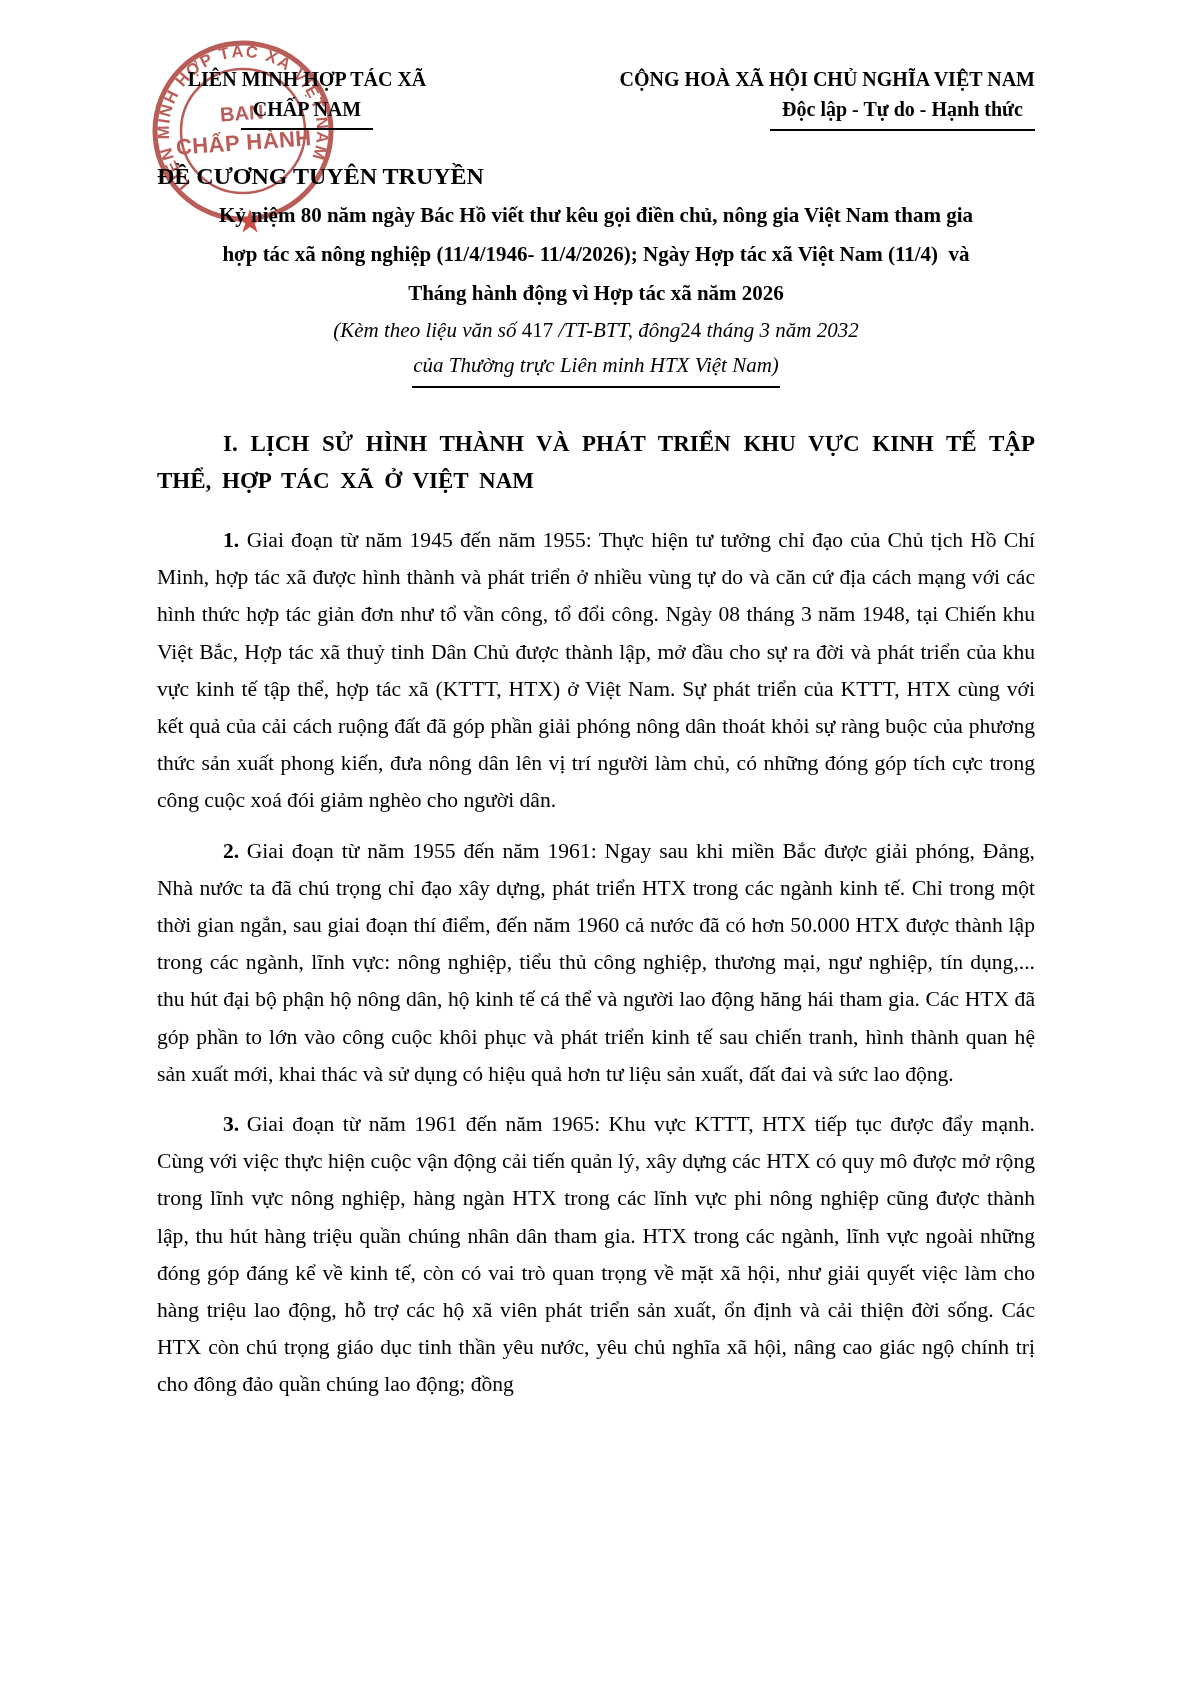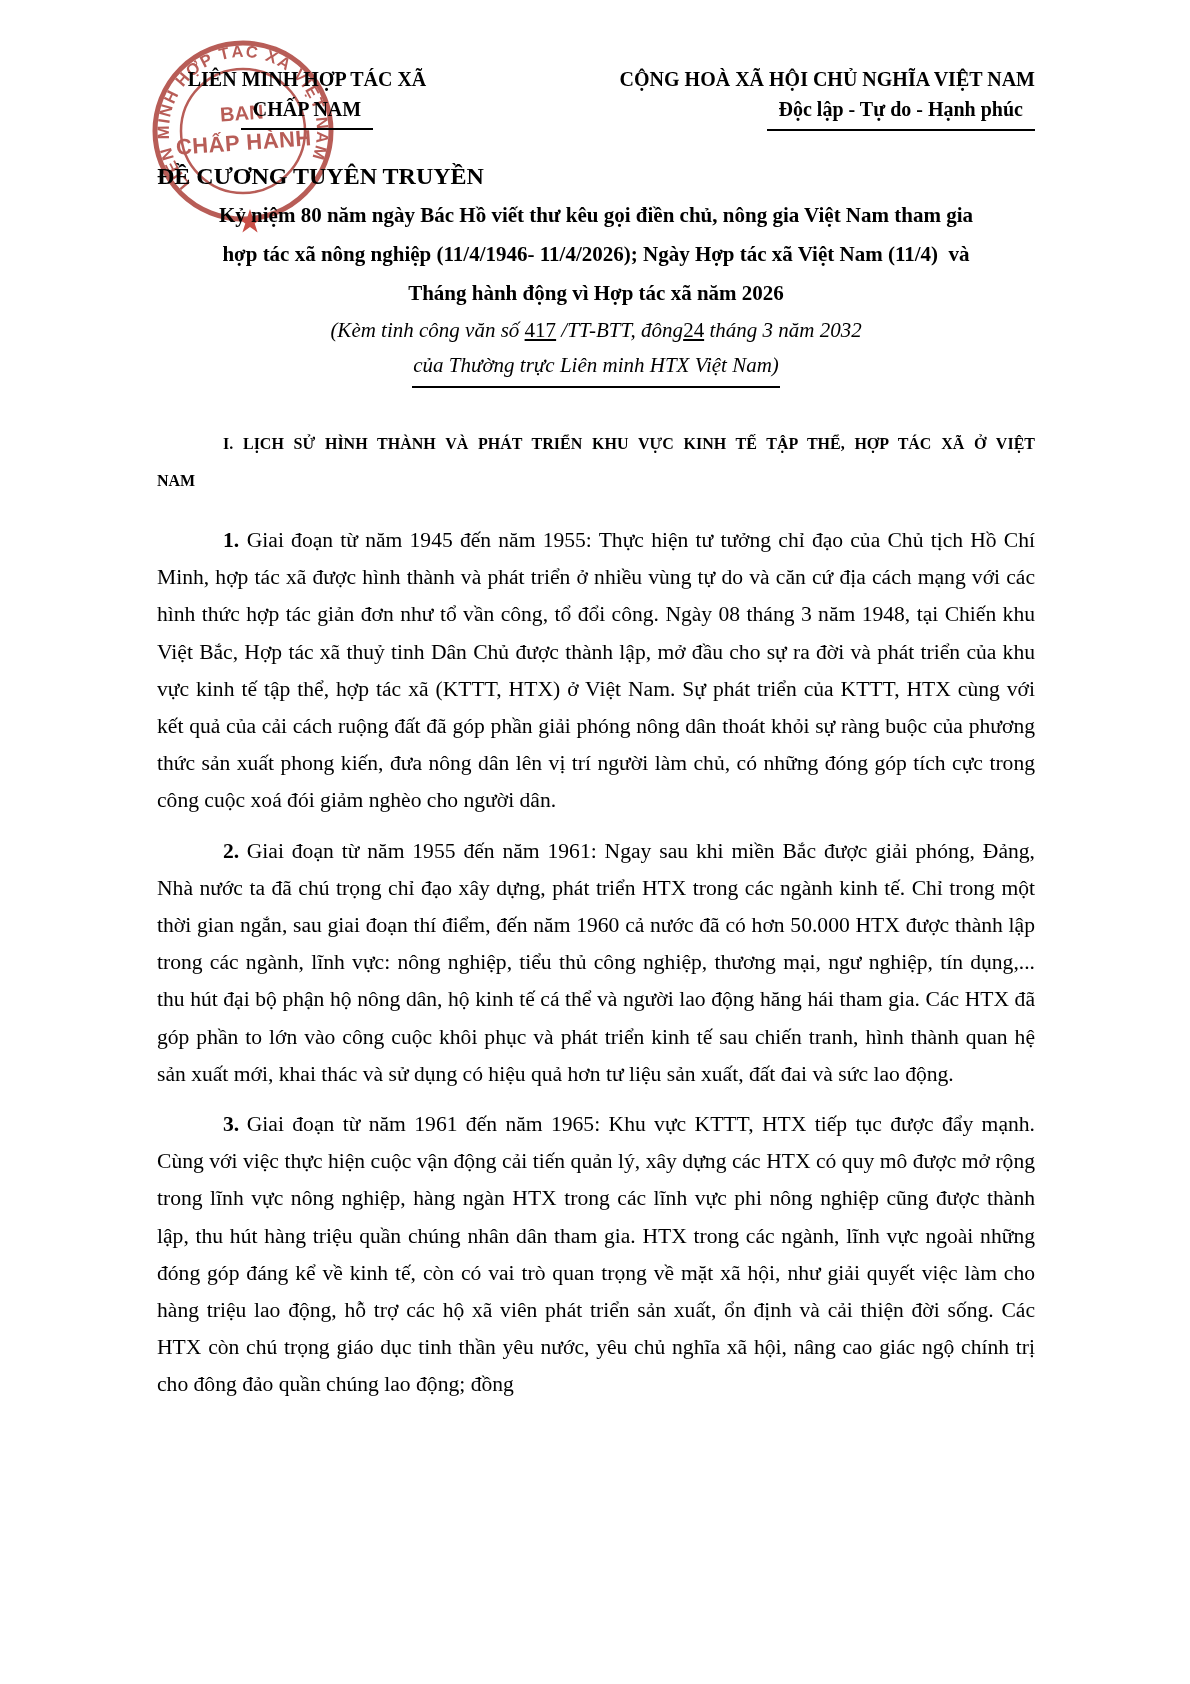--- a/index.html
+++ b/index.html
@@ -37,25 +37,25 @@
   .stamp .c1{font-size:20px;}
   .stamp .c2{font-size:22px;letter-spacing:.5px;}
   .stamp .star{fill:var(--star-color,#c23b33);}
   
   .doc-title{
     margin-top:30px;text-align:left;font-weight:bold;font-size:24px;line-height:30px;
   }
   .subtitle{margin-top:5px;text-align:center;font-weight:bold;font-size:21px;line-height:39px;}
   .subtitle-line{white-space:nowrap;}
   .attribution{text-align:center;font-style:italic;font-size:21px;line-height:35px;}
-  .upright{font-style:normal;text-decoration:underline;}
+  .upright{font-style:normal;}
   .attr-rule{width:368px;border-top:2px solid #000;margin:3px auto 0;height:0;}
   
   .section-heading{
-    margin:37px 0 0;font-weight:bold;font-size:16px;line-height:37px;
+    margin:37px 0 0;font-weight:bold;font-size:23px;line-height:37px;
     text-align:justify;text-indent:66px;word-spacing:5px;
   }
   
   .body-para{
     margin:13px 0 0;font-size:21.6px;line-height:37.2px;
     text-align:justify;text-indent:66px;
   }
   .body-para.first{margin-top:23px;}
   .para-num{margin-right:.35em;}
 </style>
@@ -64,21 +64,21 @@
 
 <div class="page">
 
   <div class="header">
     <div class="header-left">
       <div>LIÊN MINH HỢP TÁC XÃ</div>
       <div><span class="u-org">CHẤP NAM</span></div>
     </div>
     <div class="header-right">
       <div>CỘNG HOÀ XÃ HỘI CHỦ NGHĨA VIỆT NAM</div>
-      <div><span class="u-motto">Độc lập - Tự do - Hạnh phúc</span></div>
+      <div><span class="u-motto">Độc lập - Tự do - Hạnh thức</span></div>
     </div>
   </div>
 
   <svg class="stamp" viewBox="0 0 212 212" aria-hidden="true">
     <circle class="ring" cx="105" cy="105" r="88" stroke-width="5"></circle>
     <circle class="ring" cx="105" cy="105" r="62" stroke-width="2.5"></circle>
     <path id="rimPath" d="M 52.7 157.3 A 74 74 0 1 1 157.3 157.3" fill="none"></path>
     <text class="rim-text"><textPath href="#rimPath" startOffset="0">LIÊN MINH HỢP TÁC XÃ VIỆT NAM</textPath></text>
     <text class="c1" x="105" y="94" text-anchor="middle" transform="rotate(-4 105 105)">BAN</text>
     <text class="c2" x="105" y="124" text-anchor="middle" transform="rotate(-4 105 105)">CHẤP HÀNH</text>
@@ -87,21 +87,21 @@
 
   <div class="doc-title">ĐỀ CƯƠNG TUYÊN TRUYỀN</div>
 
   <div class="subtitle">
     <div class="subtitle-line">Kỷ niệm 80 năm ngày Bác Hồ viết thư kêu gọi điền chủ, nông gia Việt Nam tham gia</div>
     <div class="subtitle-line">hợp tác xã nông nghiệp (11/4/1946- 11/4/2026); Ngày Hợp tác xã Việt Nam (11/4)&nbsp; và</div>
     <div class="subtitle-line">Tháng hành động vì Hợp tác xã năm 2026</div>
   </div>
 
   <div class="attribution">
-    <div class="attr-line"><span>(Kèm tinh công văn số </span><span class="upright">417</span><span> /TT-BTT, đông</span><span class="upright">24</span><span> tháng 3 năm 2032</span></div>
+    <div class="attr-line"><span>(Kèm theo liệu văn số </span><span class="upright">417</span><span> /TT-BTT, đông</span><span class="upright">24</span><span> tháng 3 năm 2032</span></div>
     <div class="attr-line">của Thường trực Liên minh HTX Việt Nam)</div>
     <div class="attr-rule"></div>
   </div>
 
   <div class="section-heading">I. LỊCH SỬ HÌNH THÀNH VÀ PHÁT TRIỂN KHU VỰC KINH TẾ TẬP THỂ, HỢP TÁC XÃ Ở VIỆT NAM</div>
 
   <p class="body-para first"><b class="para-num">1.</b><span>Giai đoạn từ năm 1945 đến năm 1955: Thực hiện tư tưởng chỉ đạo của Chủ tịch Hồ Chí Minh, hợp tác xã được hình thành và phát triển ở nhiều vùng tự do và căn cứ địa cách mạng với các hình thức hợp tác giản đơn như tổ vần công, tổ đổi công. Ngày 08 tháng 3 năm 1948, tại Chiến khu Việt Bắc, Hợp tác xã thuỷ tinh Dân Chủ được thành lập, mở đầu cho sự ra đời và phát triển của khu vực kinh tế tập thể, hợp tác xã (KTTT, HTX) ở Việt Nam. Sự phát triển của KTTT, HTX cùng với kết quả của cải cách ruộng đất đã góp phần giải phóng nông dân thoát khỏi sự ràng buộc của phương thức sản xuất phong kiến, đưa nông dân lên vị trí người làm chủ, có những đóng góp tích cực trong công cuộc xoá đói giảm nghèo cho người dân.</span></p>
 
   <p class="body-para"><b class="para-num">2.</b><span>Giai đoạn từ năm 1955 đến năm 1961: Ngay sau khi miền Bắc được giải phóng, Đảng, Nhà nước ta đã chú trọng chỉ đạo xây dựng, phát triển HTX trong các ngành kinh tế. Chỉ trong một thời gian ngắn, sau giai đoạn thí điểm, đến năm 1960 cả nước đã có hơn 50.000 HTX được thành lập trong các ngành, lĩnh vực: nông nghiệp, tiểu thủ công nghiệp, thương mại, ngư nghiệp, tín dụng,... thu hút đại bộ phận hộ nông dân, hộ kinh tế cá thể và người lao động hăng hái tham gia. Các HTX đã góp phần to lớn vào công cuộc khôi phục và phát triển kinh tế sau chiến tranh, hình thành quan hệ sản xuất mới, khai thác và sử dụng có hiệu quả hơn tư liệu sản xuất, đất đai và sức lao động.</span></p>
 

